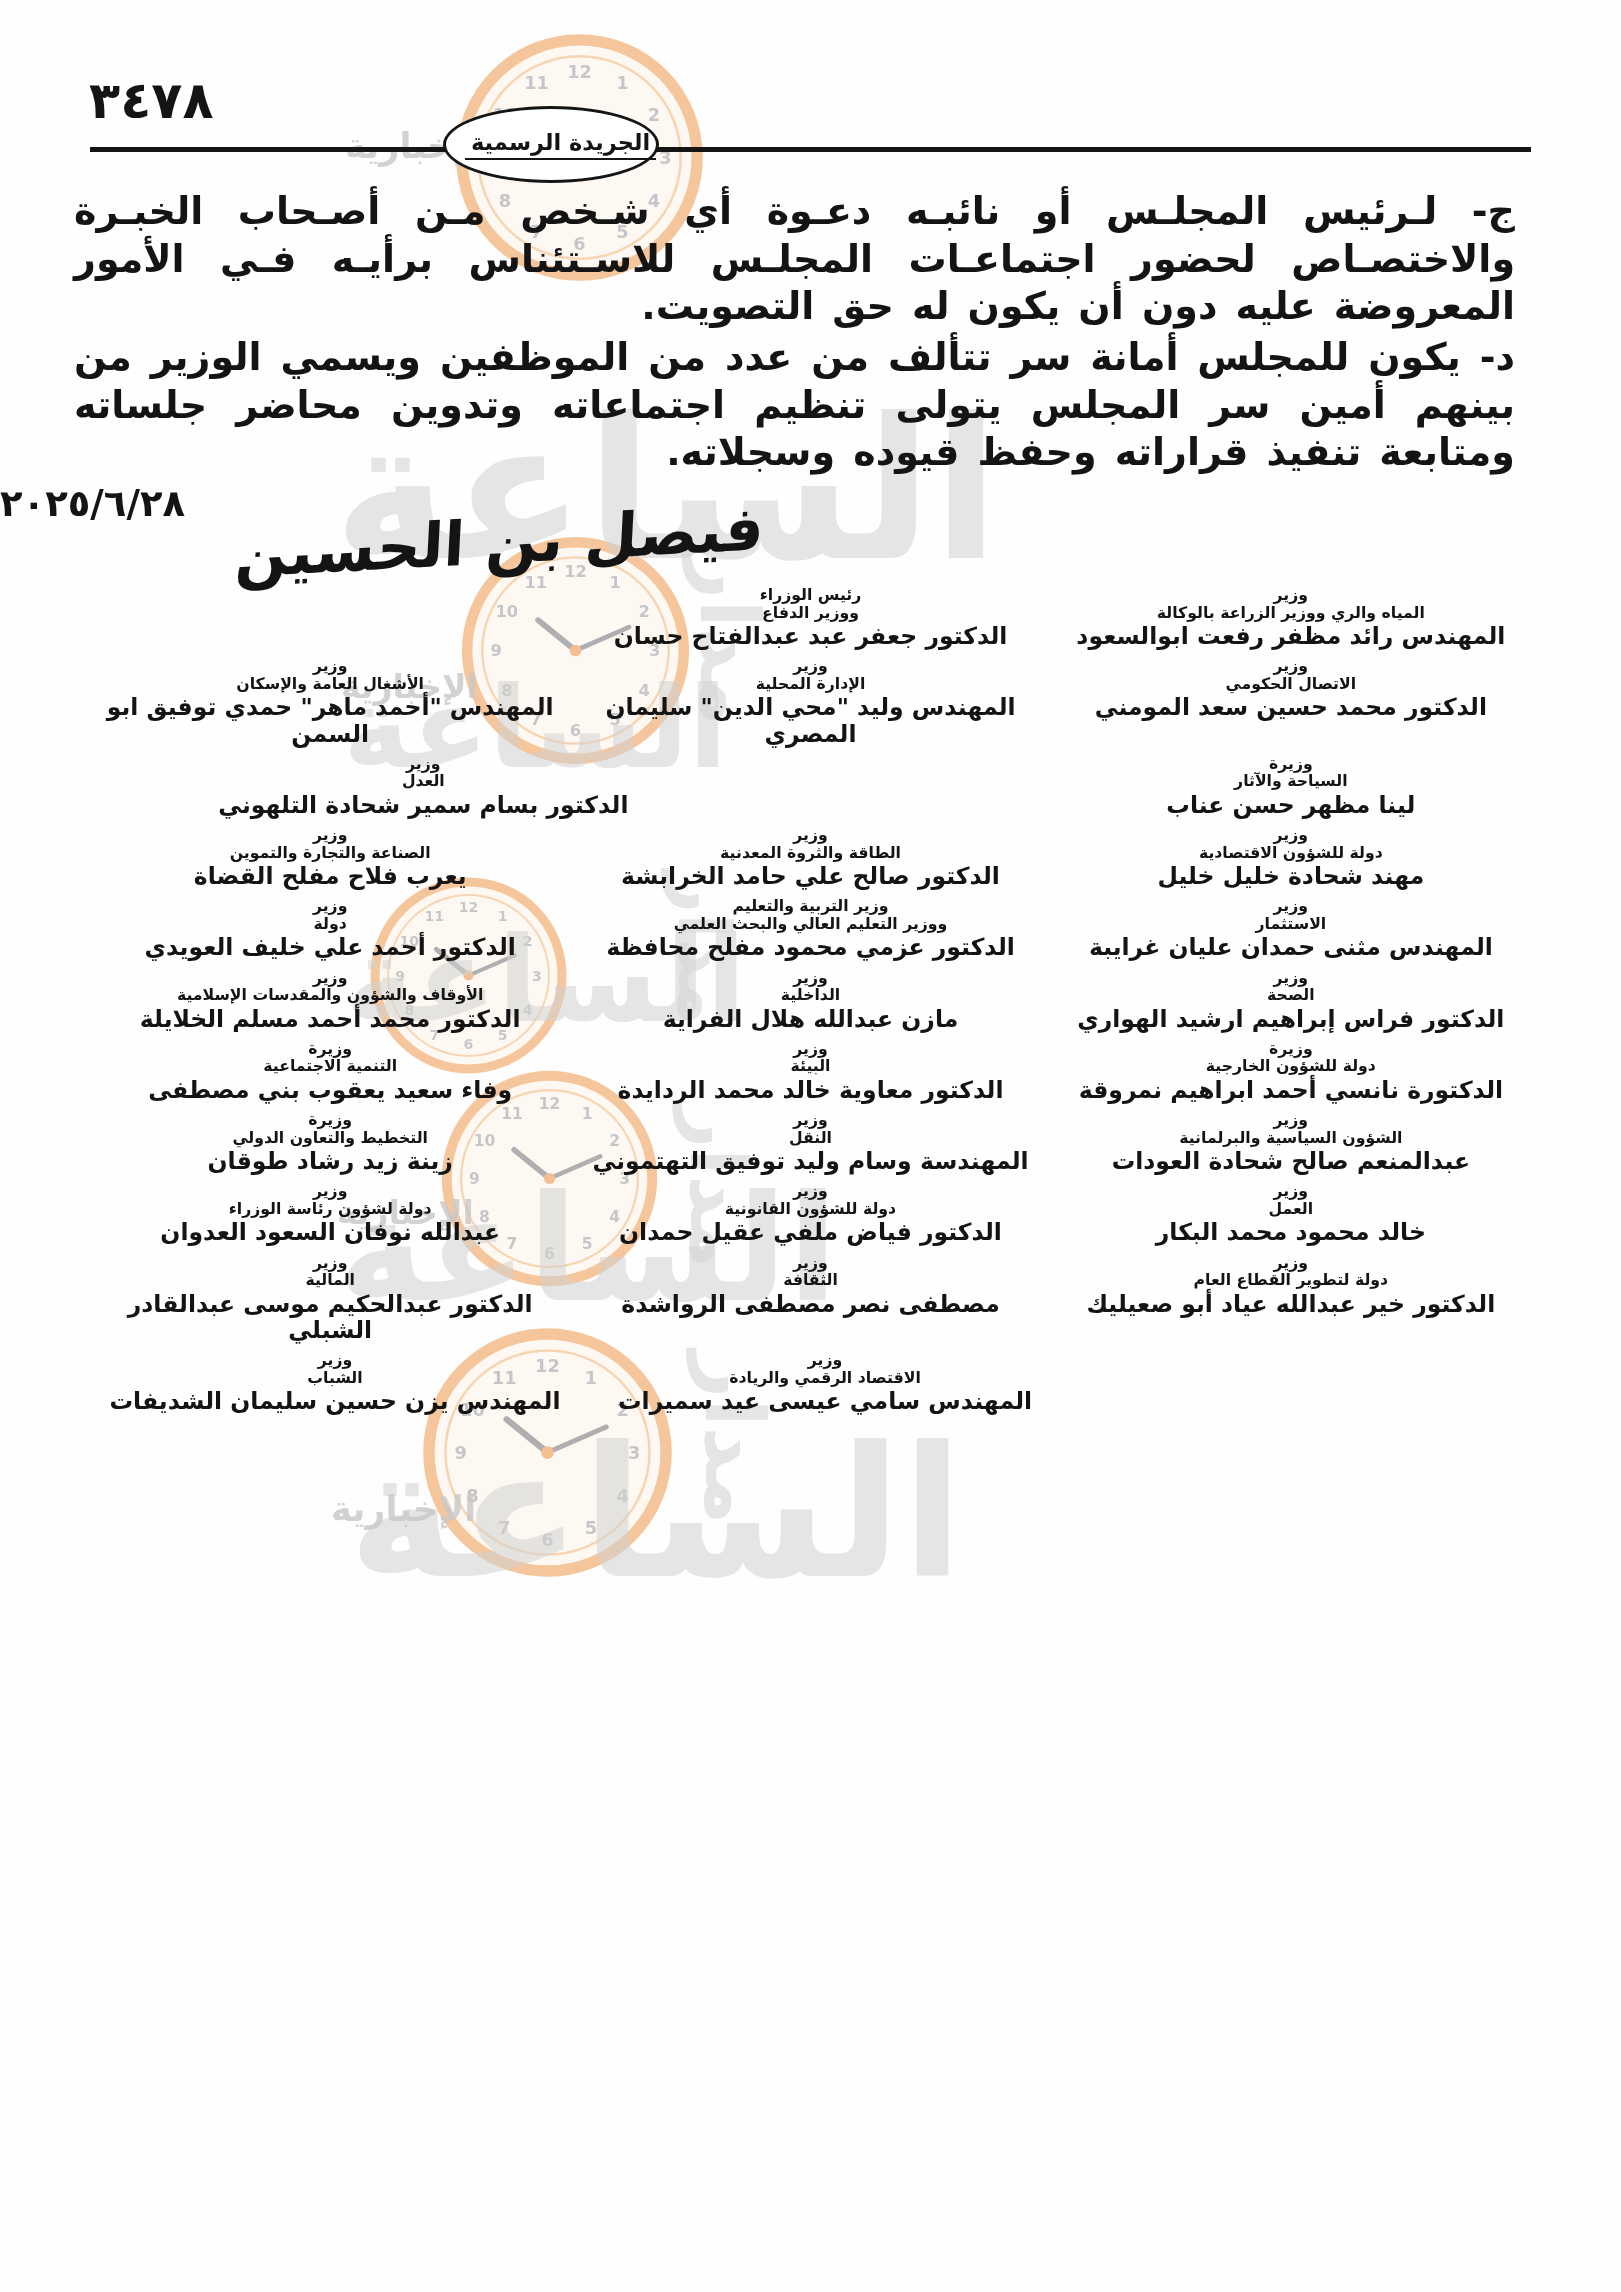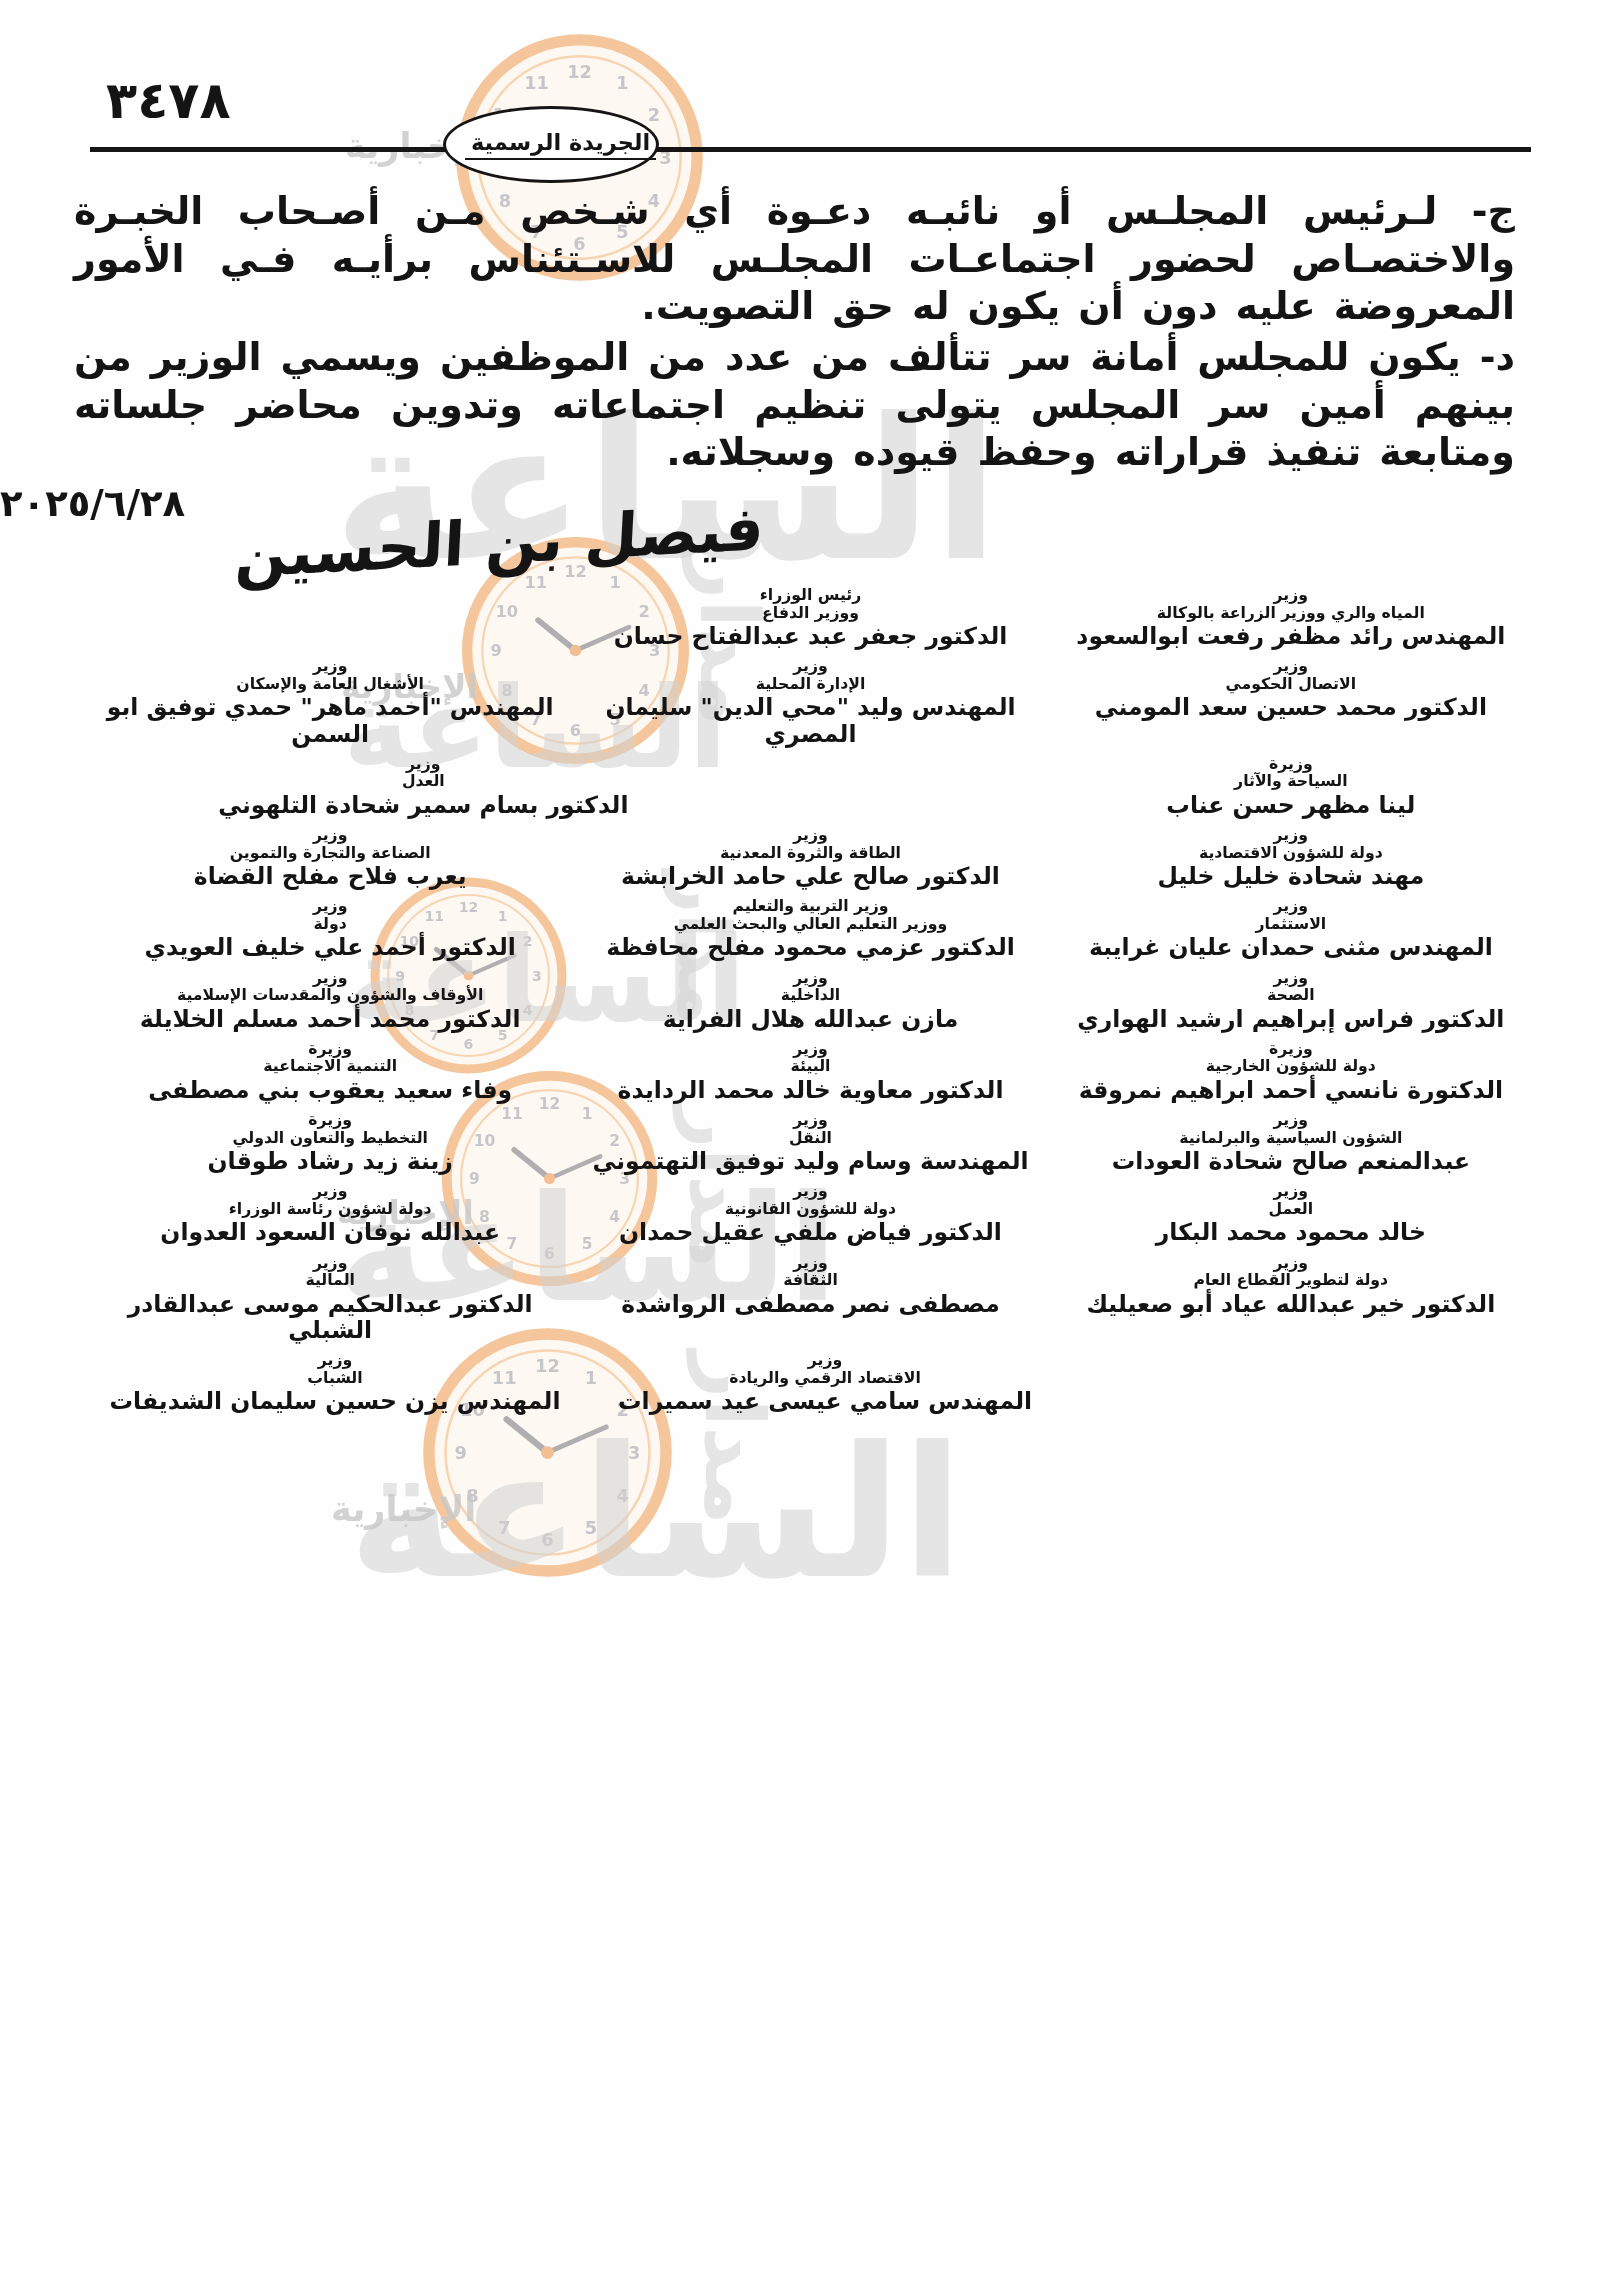--- a/index.html
+++ b/index.html
@@ -38,21 +38,21 @@
 
   .wm-ikh { color:#c8c8c8; opacity:.8; font-size:35px;margin-top:43px; }
   .i1 { left:345px; top:86px; }
   .i2 { left:341px; top:627px;  font-size:33px; }
   .i3 { left:337px; top:1153px; font-size:33px; }
   .i4 { left:331px; top:1449px; }
 
   
   .page-number {
     position:absolute; z-index:2;
-    top:71px; left:106px;
+    top:71px; left:89px;
     font-size:51px; font-weight:bold;
   }
   .header-rule {
     position:absolute; z-index:2;
     top:147px; left:90px; width:1441px; height:4.9px;
     background:#151515;
   }
   .gazette-oval {
     position:absolute; z-index:3;
     top:106px; left:443px; width:210px; height:71px;

